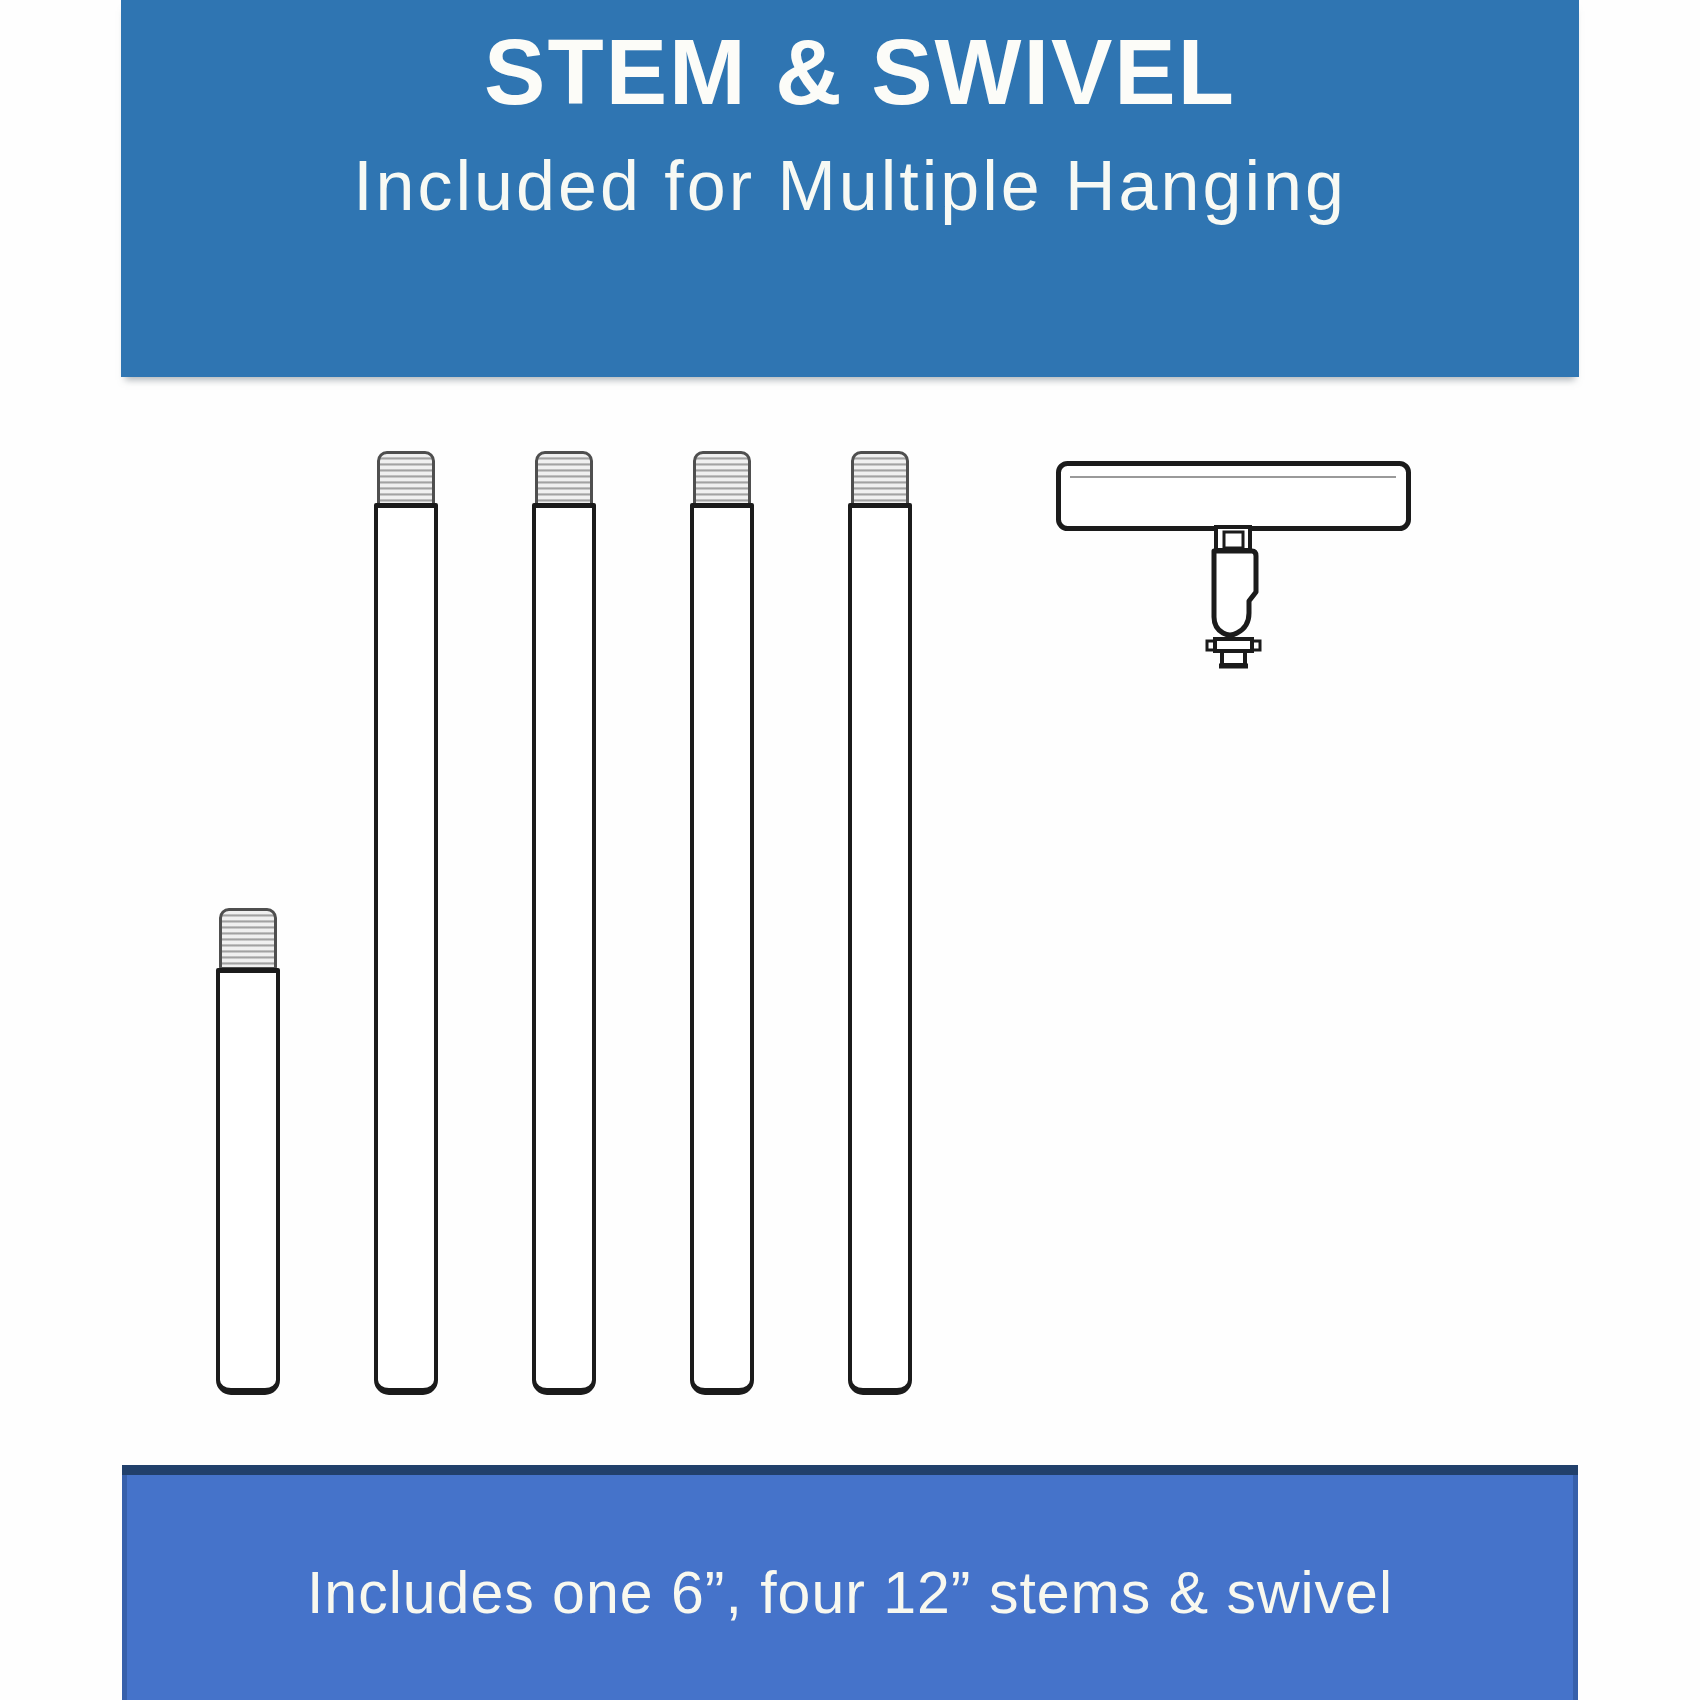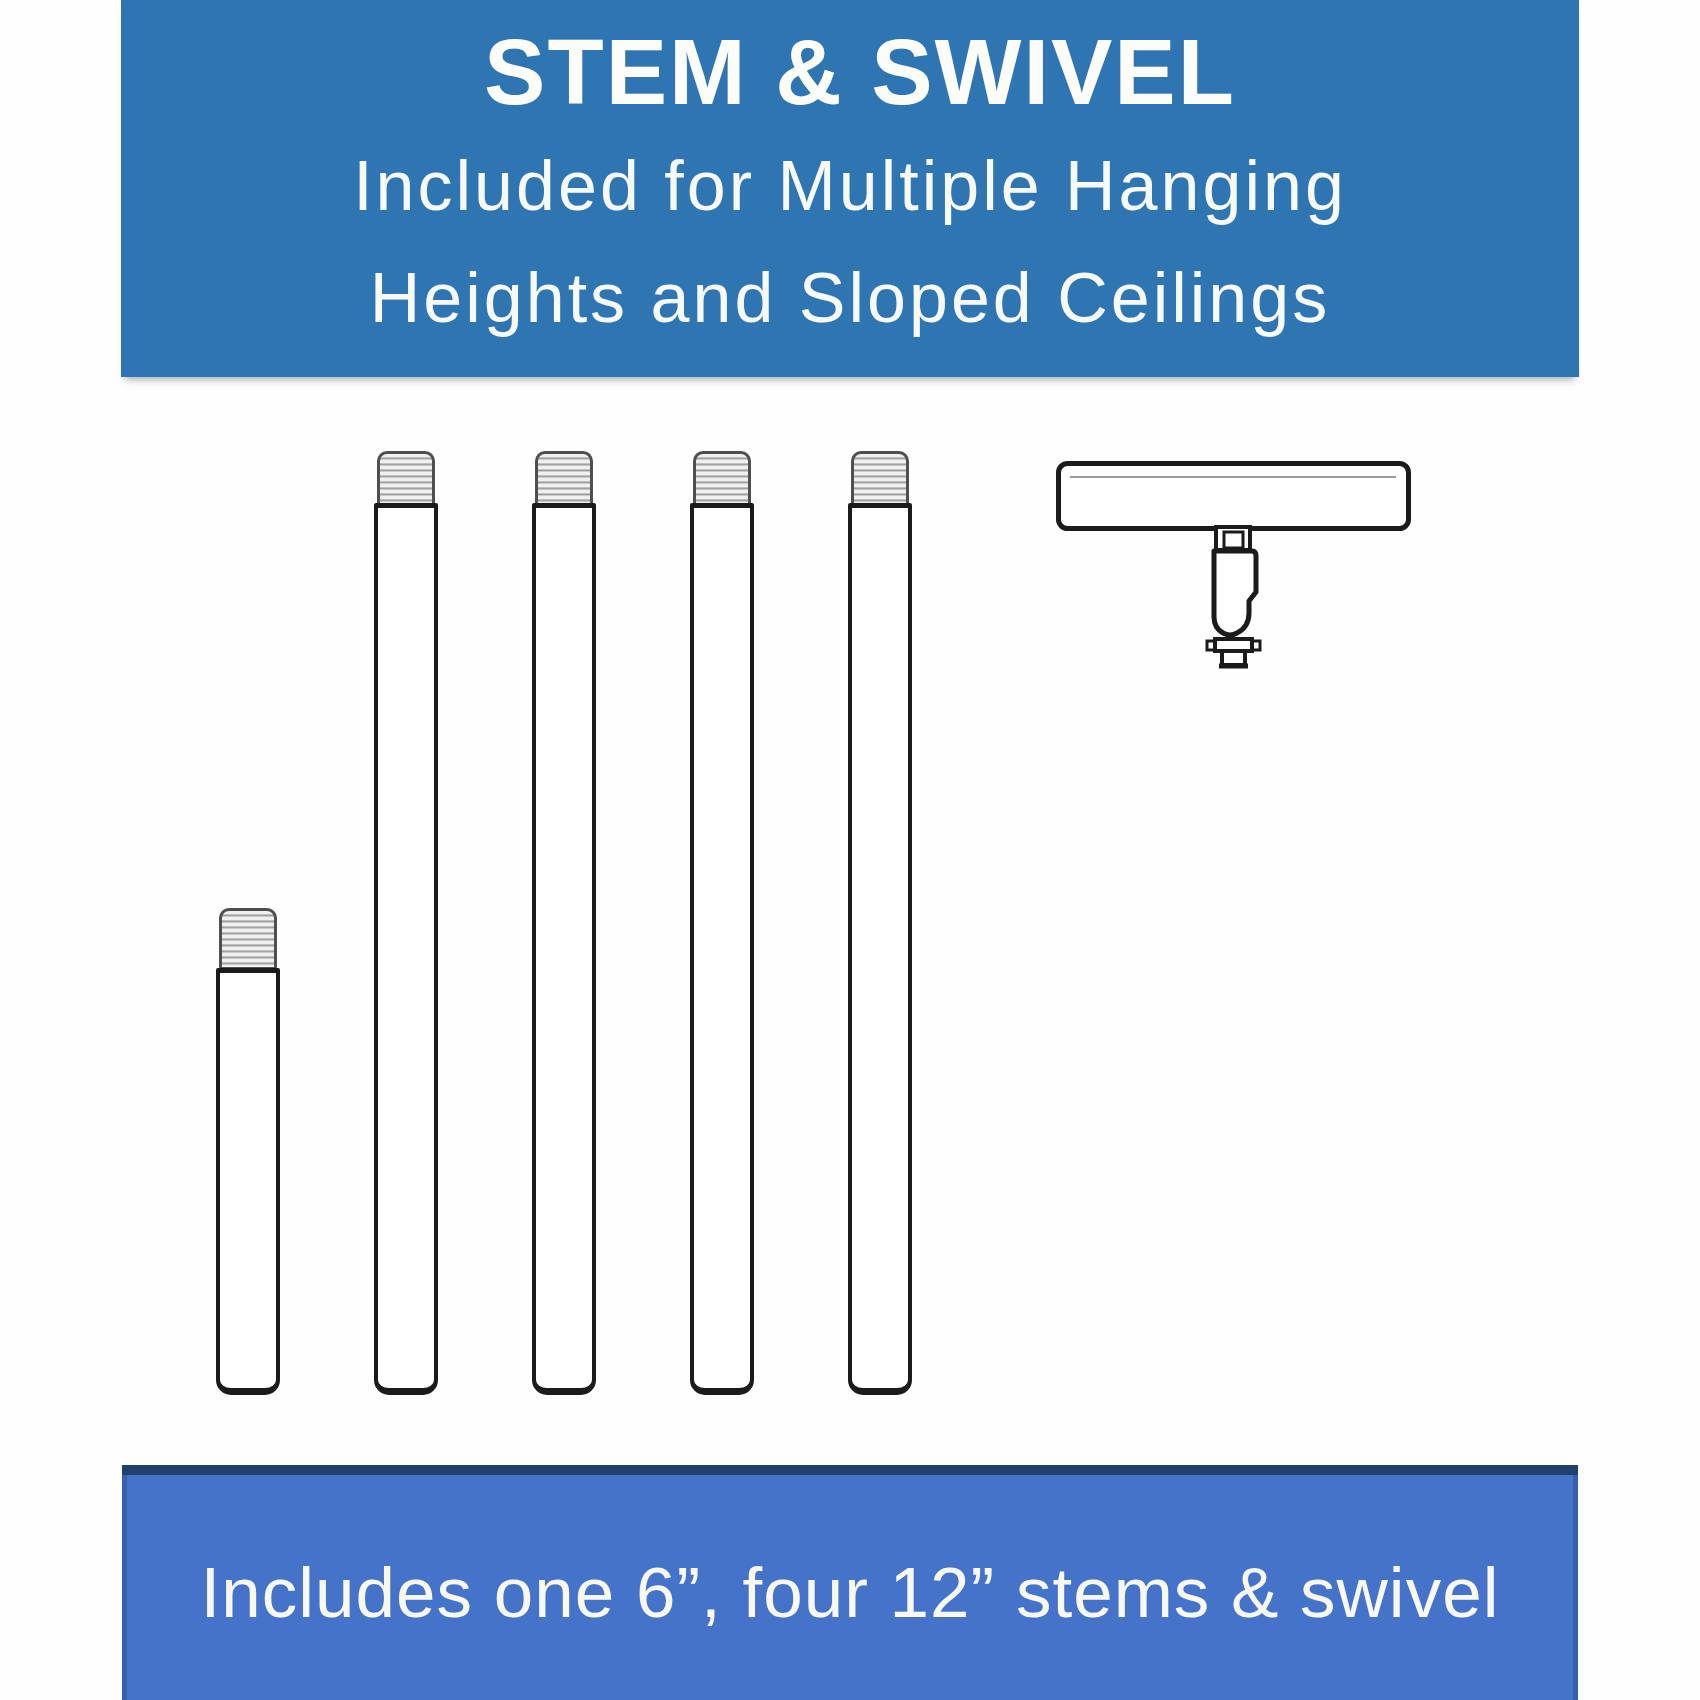--- a/index.html
+++ b/index.html
@@ -62,33 +62,32 @@
   .footer-band{
     position:absolute;left:122px;top:1465px;width:1456px;height:235px;
     background:#4573CA;
     border-top:10px solid #21406B;
     box-sizing:content-box;
     box-shadow:inset 5px 0 0 rgba(20,45,95,.28), inset -5px 0 0 rgba(20,45,95,.28);
     text-align:center;
   }
   .footer-caption{
     margin-top:78px;
-    font-size:71px;font-weight:400;letter-spacing:1px;line-height:80px;
+    font-size:59px;font-weight:400;letter-spacing:1px;line-height:80px;
     color:#F8F8EF;
   }
 </style>
 </head>
 <body>
 
 <div class="canvas">
 
   <div class="header-band" style="background: rgb(47, 117, 178);">
     <div class="header-title">STEM &amp; SWIVEL</div>
     <div class="header-sub first">Included for Multiple Hanging</div>
-    <div class="header-sub">Heights and Sloped Ceilings</div>
   </div>
 
   <div class="thread s1-thread"></div>
   <div class="tube s1-tube"></div>
 
   <div class="thread t-thread s2-thread"></div>
   <div class="tube t-tube s2-tube"></div>
 
   <div class="thread t-thread s3-thread"></div>
   <div class="tube t-tube s3-tube"></div>

